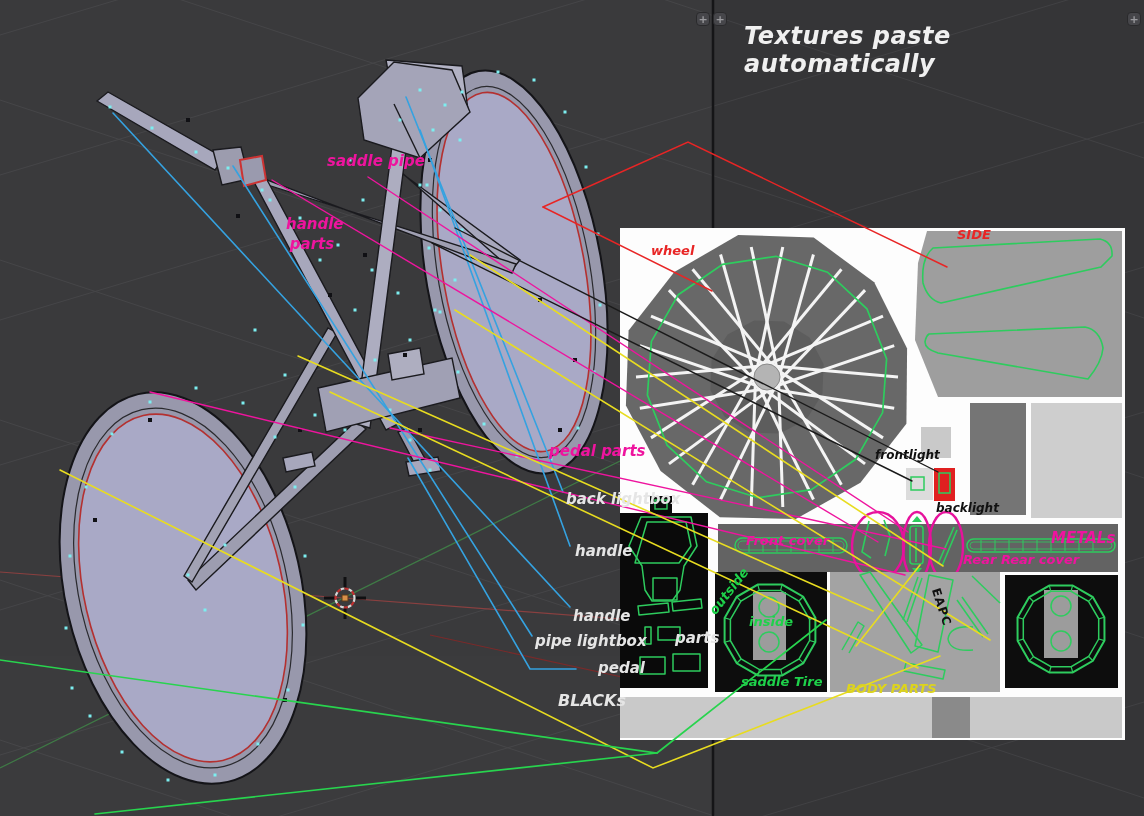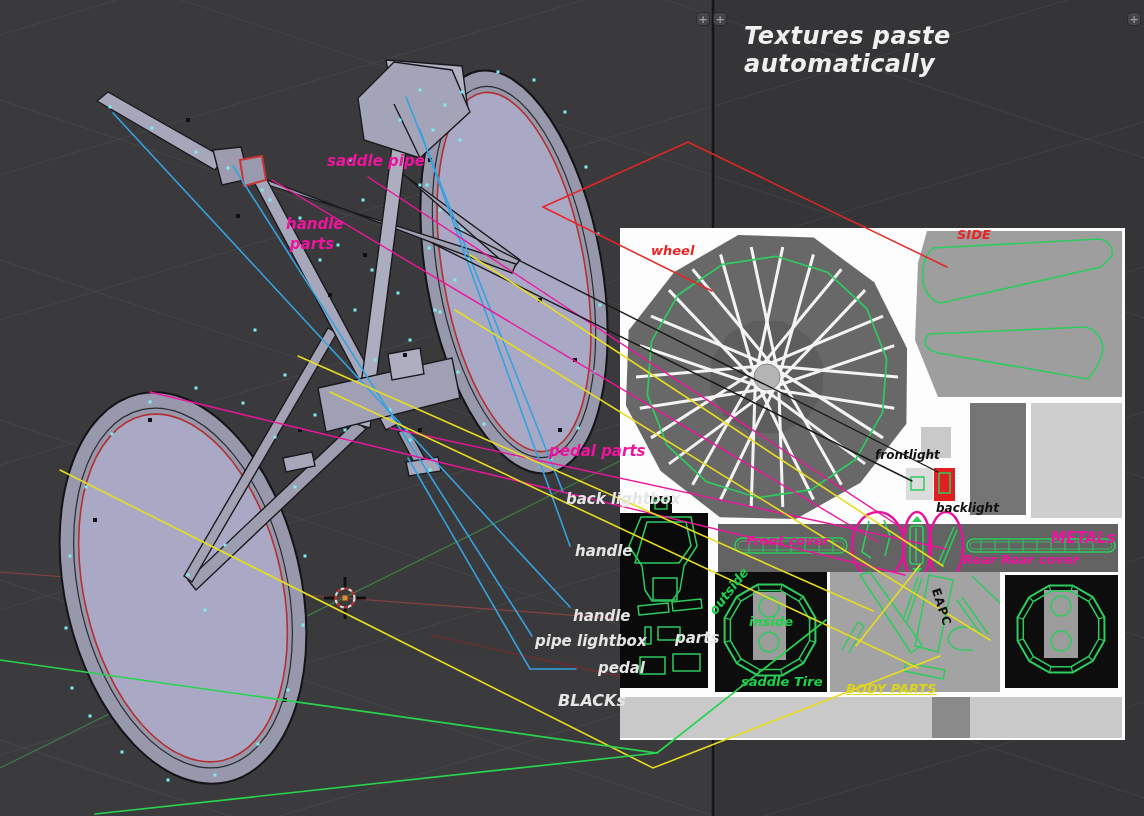--- a/index.html
+++ b/index.html
@@ -446,15 +446,15 @@
   <div class="lbl k xs" style="left:936px;top:460px;margin-top:41px;">backlight</div>
 
   <div class="lbl m sm" style="left:746px;top:533px;">Front cover</div>
   <div class="lbl m" style="left:1051px;top:529px;">METALs</div>
   <div class="lbl m sm" style="left:963px;top:552px;">Rear Rear cover</div>
 
   <div class="lbl g sm rot-outside" style="left:706px;top:608px;">outside</div>
   <div class="lbl g sm" style="left:749px;top:614px;">inside</div>
   <div class="lbl g sm" style="left:741px;top:674px;">saddle Tire</div>
 
-  <div class="lbl y sm" style="left:846px;top:681px;text-decoration:underline;">BODY PARTS</div>
+  <div class="lbl y sm" style="left:846px;top:681px;">BODY PARTS</div>
   <div class="lbl k xs rot-eapc" style="left:922px;top:600px;">EAPC</div>
 </div>
 
 </body></html>

